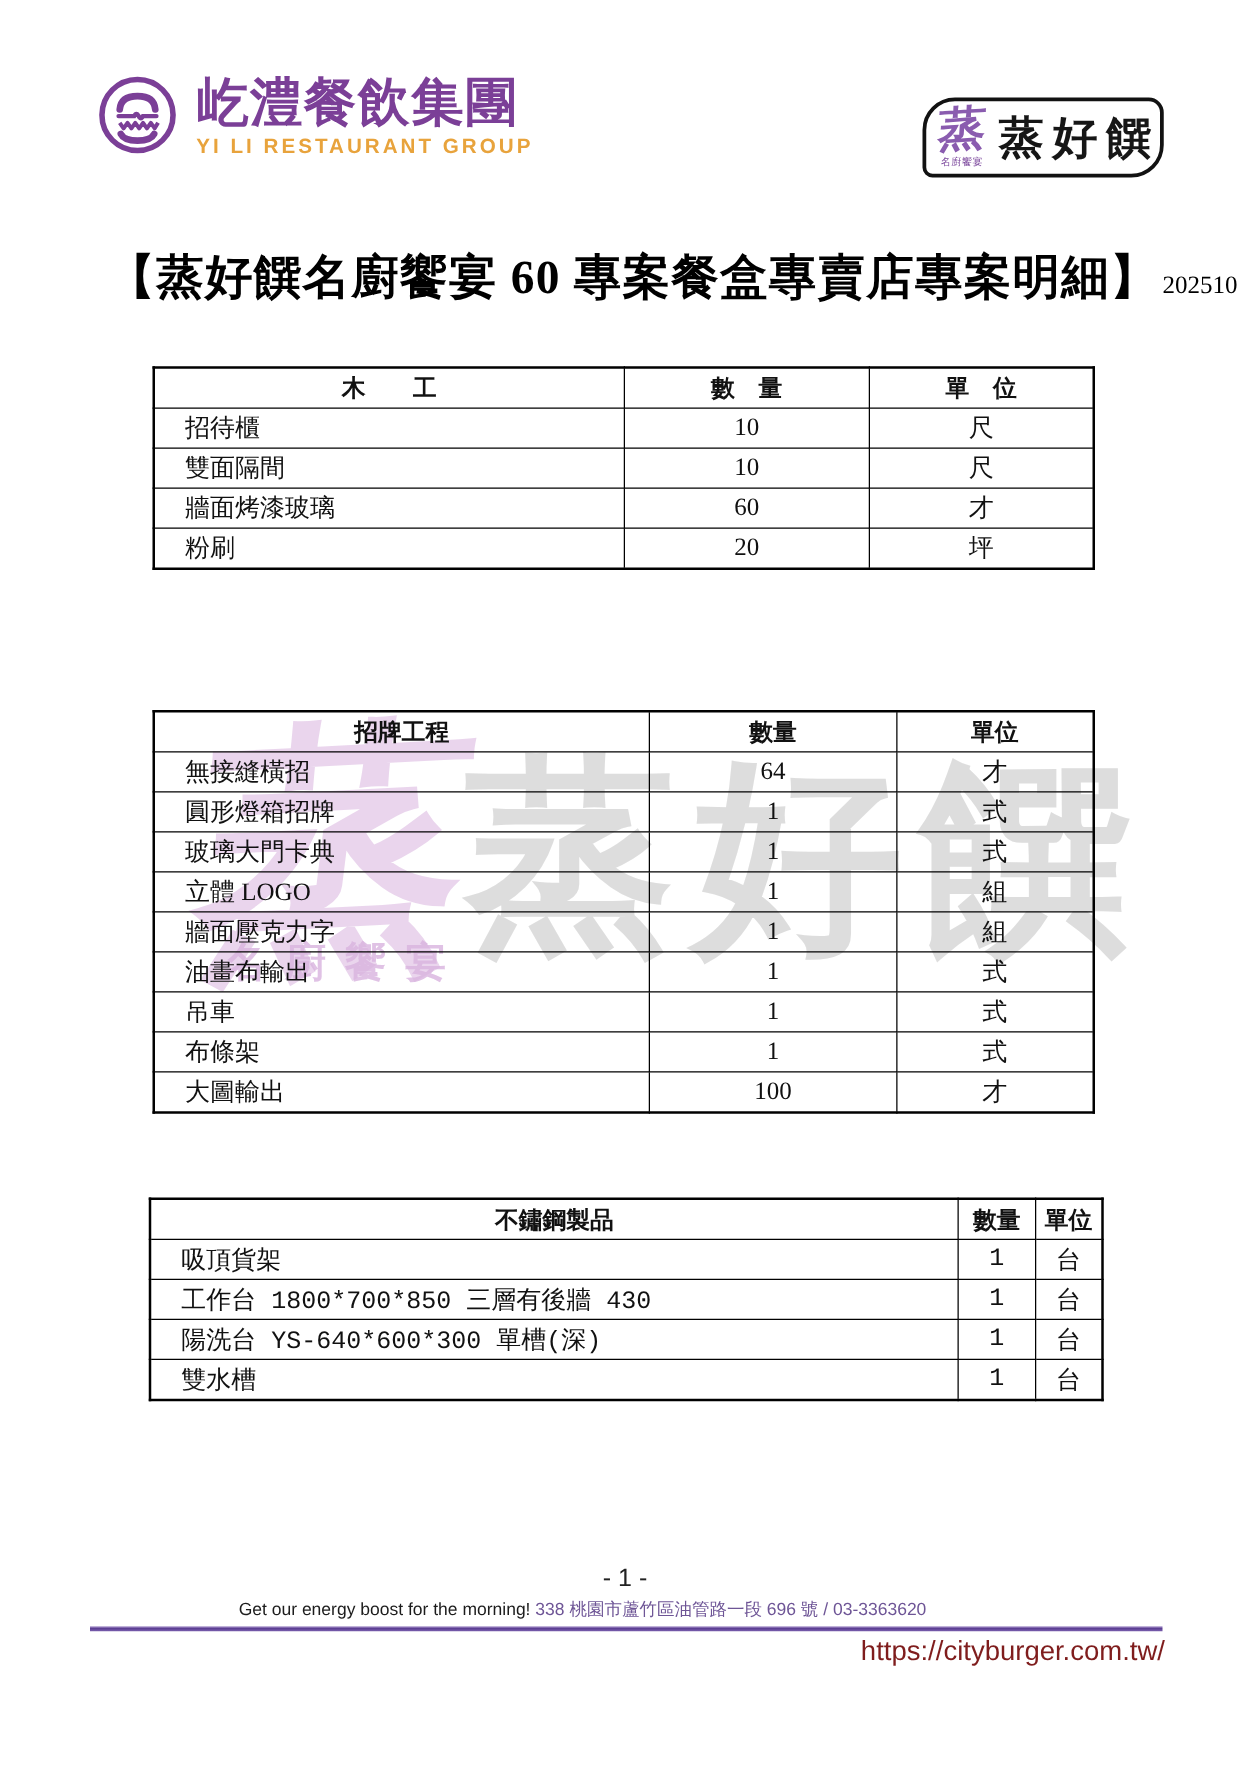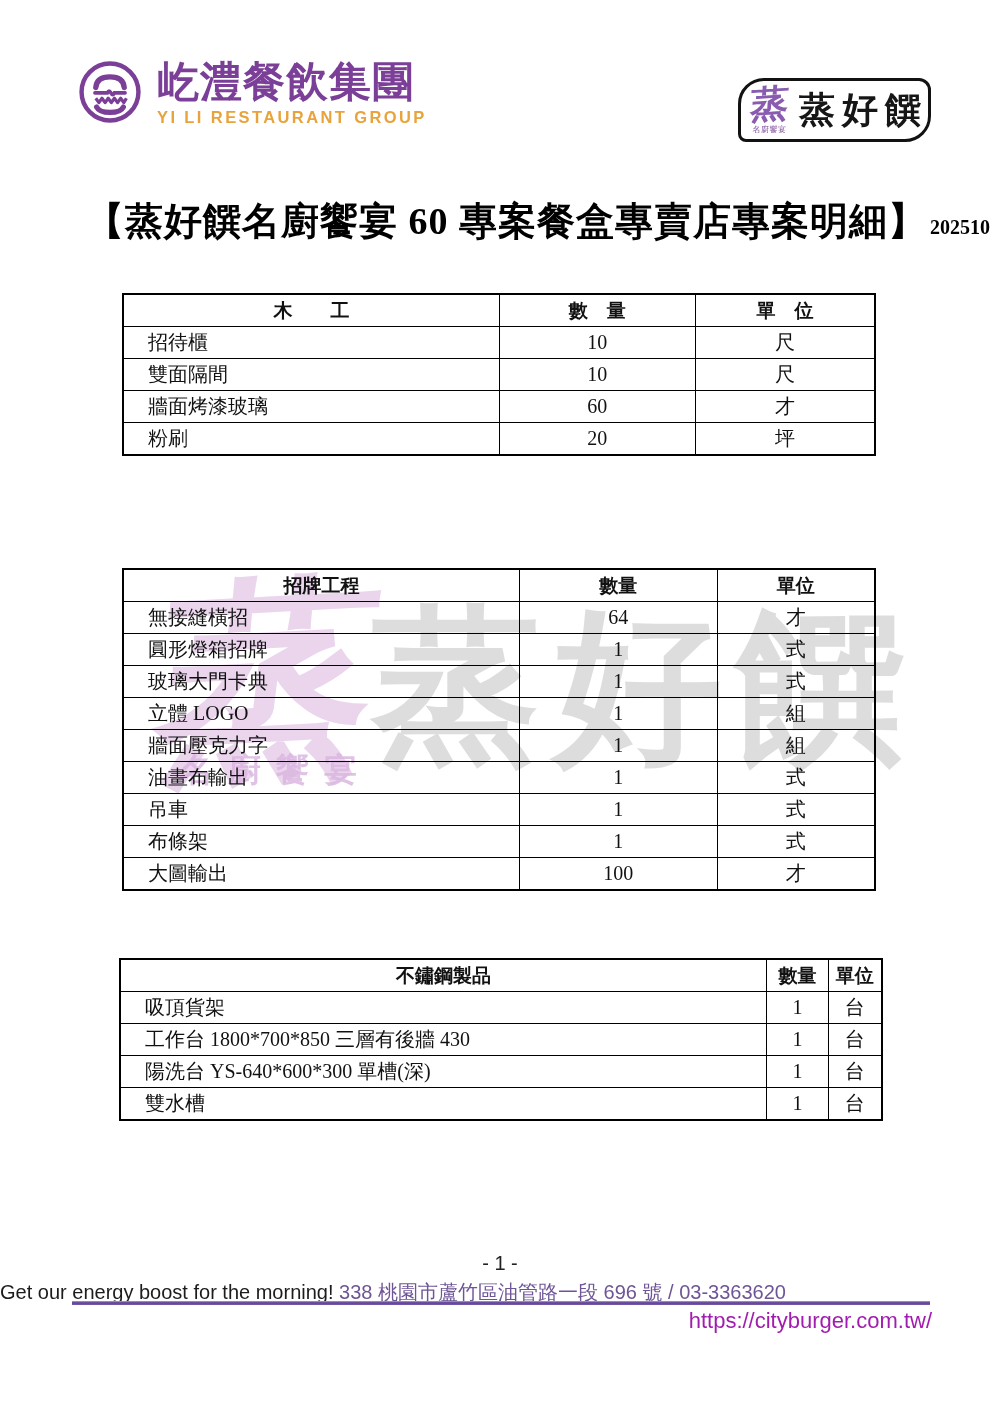--- a/index.html
+++ b/index.html
@@ -25,54 +25,54 @@
     border:3px solid #121212;border-radius:26px 12px 26px 8px;background:#fff;
     display:flex;align-items:center;padding-left:5px;box-sizing:content-box;}
   .badge-glyph-wrap{width:56px;text-align:center;position:relative;}
   .badge-glyph{font-size:38px;line-height:1;color:#8a5caf;font-weight:bold;
     transform:skewX(-8deg) rotate(-4deg);}
   .badge-sub{font-size:8px;color:#7d4a9e;letter-spacing:0.5px;margin-top:1px;white-space:nowrap;}
   .badge-name{font-size:36px;font-weight:bold;letter-spacing:7px;color:#161616;margin-left:6px;white-space:nowrap;}
   
   .doc-title{position:absolute;left:86px;top:196px;margin:0;font-size:38px;font-weight:bold;
     color:#000;white-space:nowrap;letter-spacing:1px;}
-  .title-code{font-size:20px;font-weight:bold;letter-spacing:0;margin-left:3px;}
+  .title-code{font-size:20px;font-weight:normal;letter-spacing:0;margin-left:3px;}
   
   .watermark{position:absolute;left:0;top:0;width:1000px;height:1413px;z-index:0;pointer-events:none;}
   .wm-glyph{position:absolute;left:160px;top:575px;font-size:215px;line-height:1;
     color:var(--wm-purple);opacity:.55;transform:skewX(-10deg) rotate(-3deg);font-weight:bold;}
   .wm-sub{position:absolute;left:180px;top:748px;font-size:33px;letter-spacing:15px;
     color:var(--wm-purple);opacity:.8;font-weight:bold;white-space:nowrap;}
   .wm-gray{position:absolute;left:372px;top:603px;font-size:168px;line-height:1;
     letter-spacing:14px;color:var(--wm-gray);opacity:.5;font-weight:bold;white-space:nowrap;}
   
   table.tbl{position:absolute;border-collapse:collapse;table-layout:fixed;z-index:1;
     background:transparent;}
   table.tbl,table.tbl th,table.tbl td{border:1.4px solid #000;}
   table.tbl{border-width:2.6px;}
   table.tbl th{font-size:19px;font-weight:bold;height:31px;text-align:center;padding:0;}
   table.tbl td{font-size:20px;height:31px;text-align:center;padding:0;}
   table.tbl td:first-child{text-align:left;padding-left:24px;}
   .t1{left:122px;top:293px;width:754px;}
   .t1 th:nth-child(1){width:50.1%;} .t1 th:nth-child(2){width:26.1%;} .t1 th:nth-child(3){width:23.8%;}
   .t2{left:122px;top:568px;width:754px;}
   .t2 th:nth-child(1){width:52.8%;} .t2 th:nth-child(2){width:26.3%;} .t2 th:nth-child(3){width:20.9%;}
-  .t3{left:119px;top:958px;width:764px;}
+  .t3{left:119px;top:958px;width:764px;font-family:Liberation Mono, monospace;}
   .t3 th:nth-child(1){width:85.1%;} .t3 th:nth-child(2){width:8.0%;} .t3 th:nth-child(3){width:6.9%;}
   
   .footer-text{font-family:"Liberation Sans","DejaVu Sans",sans-serif;}
   .page-num{position:absolute;left:0;top:1252px;width:1000px;text-align:center;
     font-size:20px;color:#222;}
-  .contact-line{position:absolute;left:0;right:68px;top:1279px;text-align:left;
-    font-size:20px;white-space:nowrap;color:#1c1c1c;}
+  .contact-line{position:absolute;left:0;right:68px;top:1279px;text-align:center;
+    font-size:14px;white-space:nowrap;color:#1c1c1c;}
   .contact-line .address{color:var(--footer-purple);}
   .rule{position:absolute;left:72px;top:1301px;width:858px;height:4px;
     background:linear-gradient(to bottom,#b5a3d4 0%,#5c3f93 45%,#7a5fae 100%);}
   .url-line{position:absolute;left:0;right:68px;top:1308px;text-align:right;
-    font-size:22px;color:#a21caf;}
+    font-size:22px;color:#7f1d1d;}
 </style>
 </head>
 <body>
 
 <div class="page">
 
   <div class="watermark">
     <div class="wm-glyph">蒸</div>
     <div class="wm-sub">名廚饗宴</div>
     <div class="wm-gray">蒸好饌</div>

